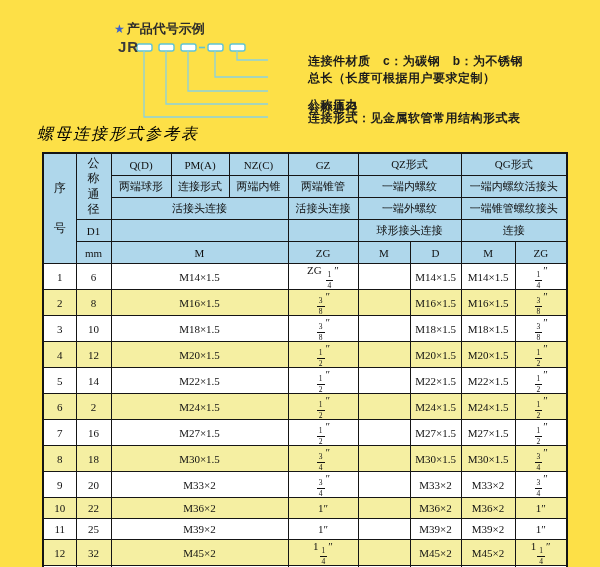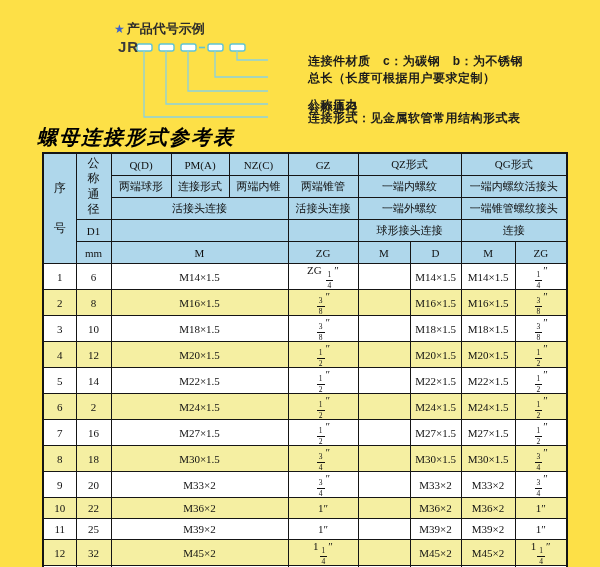--- a/index.html
+++ b/index.html
@@ -19,21 +19,21 @@
   #diagram-svg{position:absolute;left:0;top:0;}
   .code-box{stroke:var(--box);fill:#ffffff;stroke-width:1.4;}
   .conn{stroke:var(--line);fill:none;stroke-width:1.3;}
   .dash{stroke:var(--box);stroke-width:1.6;}
   #star-heading{position:absolute;left:114px;top:20px;font-size:13px;font-weight:bold;color:#2b2b2b;}
   #star-heading .star{color:var(--star);margin-right:2px;font-size:12px;}
   #code-prefix{position:absolute;left:118px;top:38px;font-size:15px;font-weight:bold;color:#3a3a3a;letter-spacing:1px;}
   .diagram-label{position:absolute;left:272px;font-size:12px;font-weight:bold;color:#1c1c1c;white-space:nowrap;letter-spacing:0.5px;margin-left:36px;}
   
   #page-title{
-    position:absolute;left:37px;top:124px;font-size:20px;font-weight:bold;font-style:italic;
+    position:absolute;left:37px;top:124px;font-size:16px;font-weight:normal;font-style:italic;
     font-family:"Liberation Serif","DejaVu Serif",serif;letter-spacing:2px;color:#000;
   }
   
   #ref-table{
     position:absolute;left:42px;top:152px;width:524px;
     border-collapse:collapse;table-layout:fixed;
     font-family:"Liberation Serif","DejaVu Serif",serif;
     border:2px solid #151515;
   }
   #ref-table th,#ref-table td{

